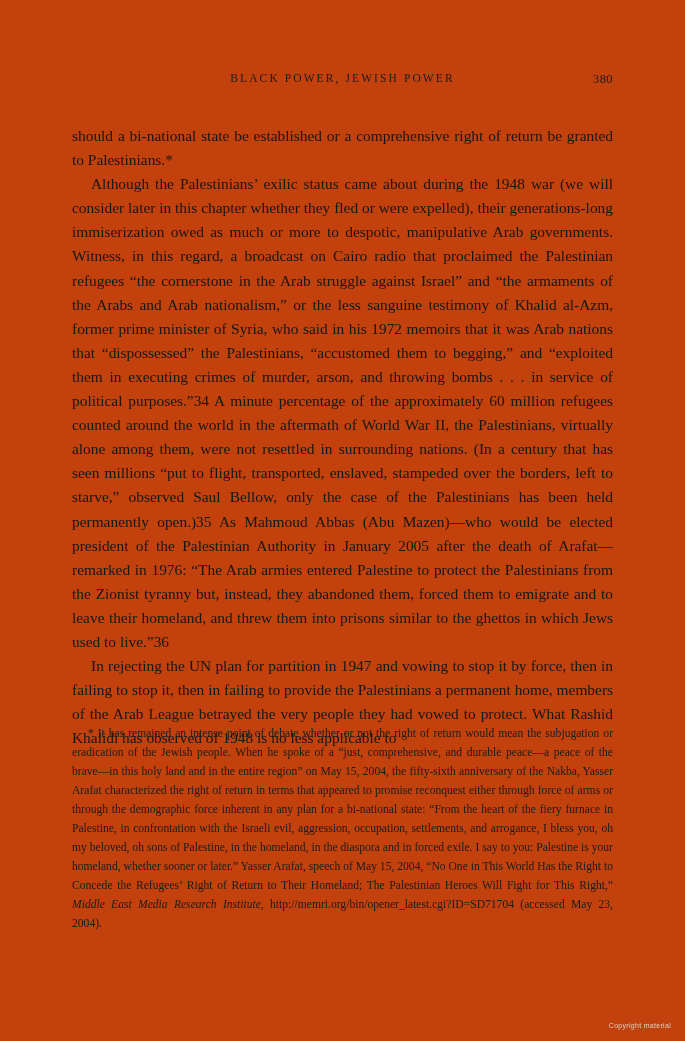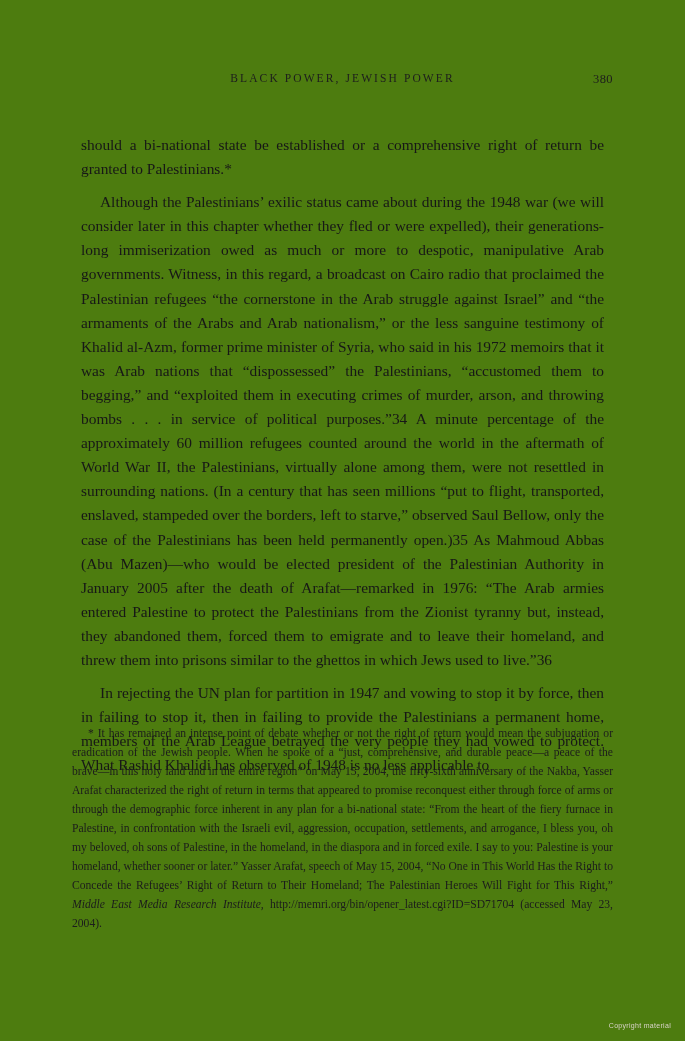--- a/index.html
+++ b/index.html
@@ -13,21 +13,21 @@
     font-family: "Liberation Serif", serif;
     color: #1a1a1a;
     position: relative;
     overflow: hidden;
   }
   .page {
     position: absolute;
     top: 0; left: 0;
     width: 685px;
     height: 1041px;
-    background: #4d7c0f;
+    background: #c2410c;
   }
   .running-head {
     position: absolute;
     top: 72px;
     left: 72px;
     right: 72px;
     height: 18px;
     display: flex;
     align-items: baseline;
     justify-content: center;
@@ -48,21 +48,21 @@
     color: #1d1d1d;
     letter-spacing: 0.4px;
   }
   .body-col {
     position: absolute;
     top: 124px;
     left: 72px;
     width: 541px;
   }
   p.body {
-    margin: 9px;
+    margin: 0;
     font-size: 15.4px;
     line-height: 24.1px;
     text-align: justify;
     text-justify: inter-word;
     color: #171717;
     hyphens: manual;
   }
   p.body.indent {
     text-indent: 19px;
   }

